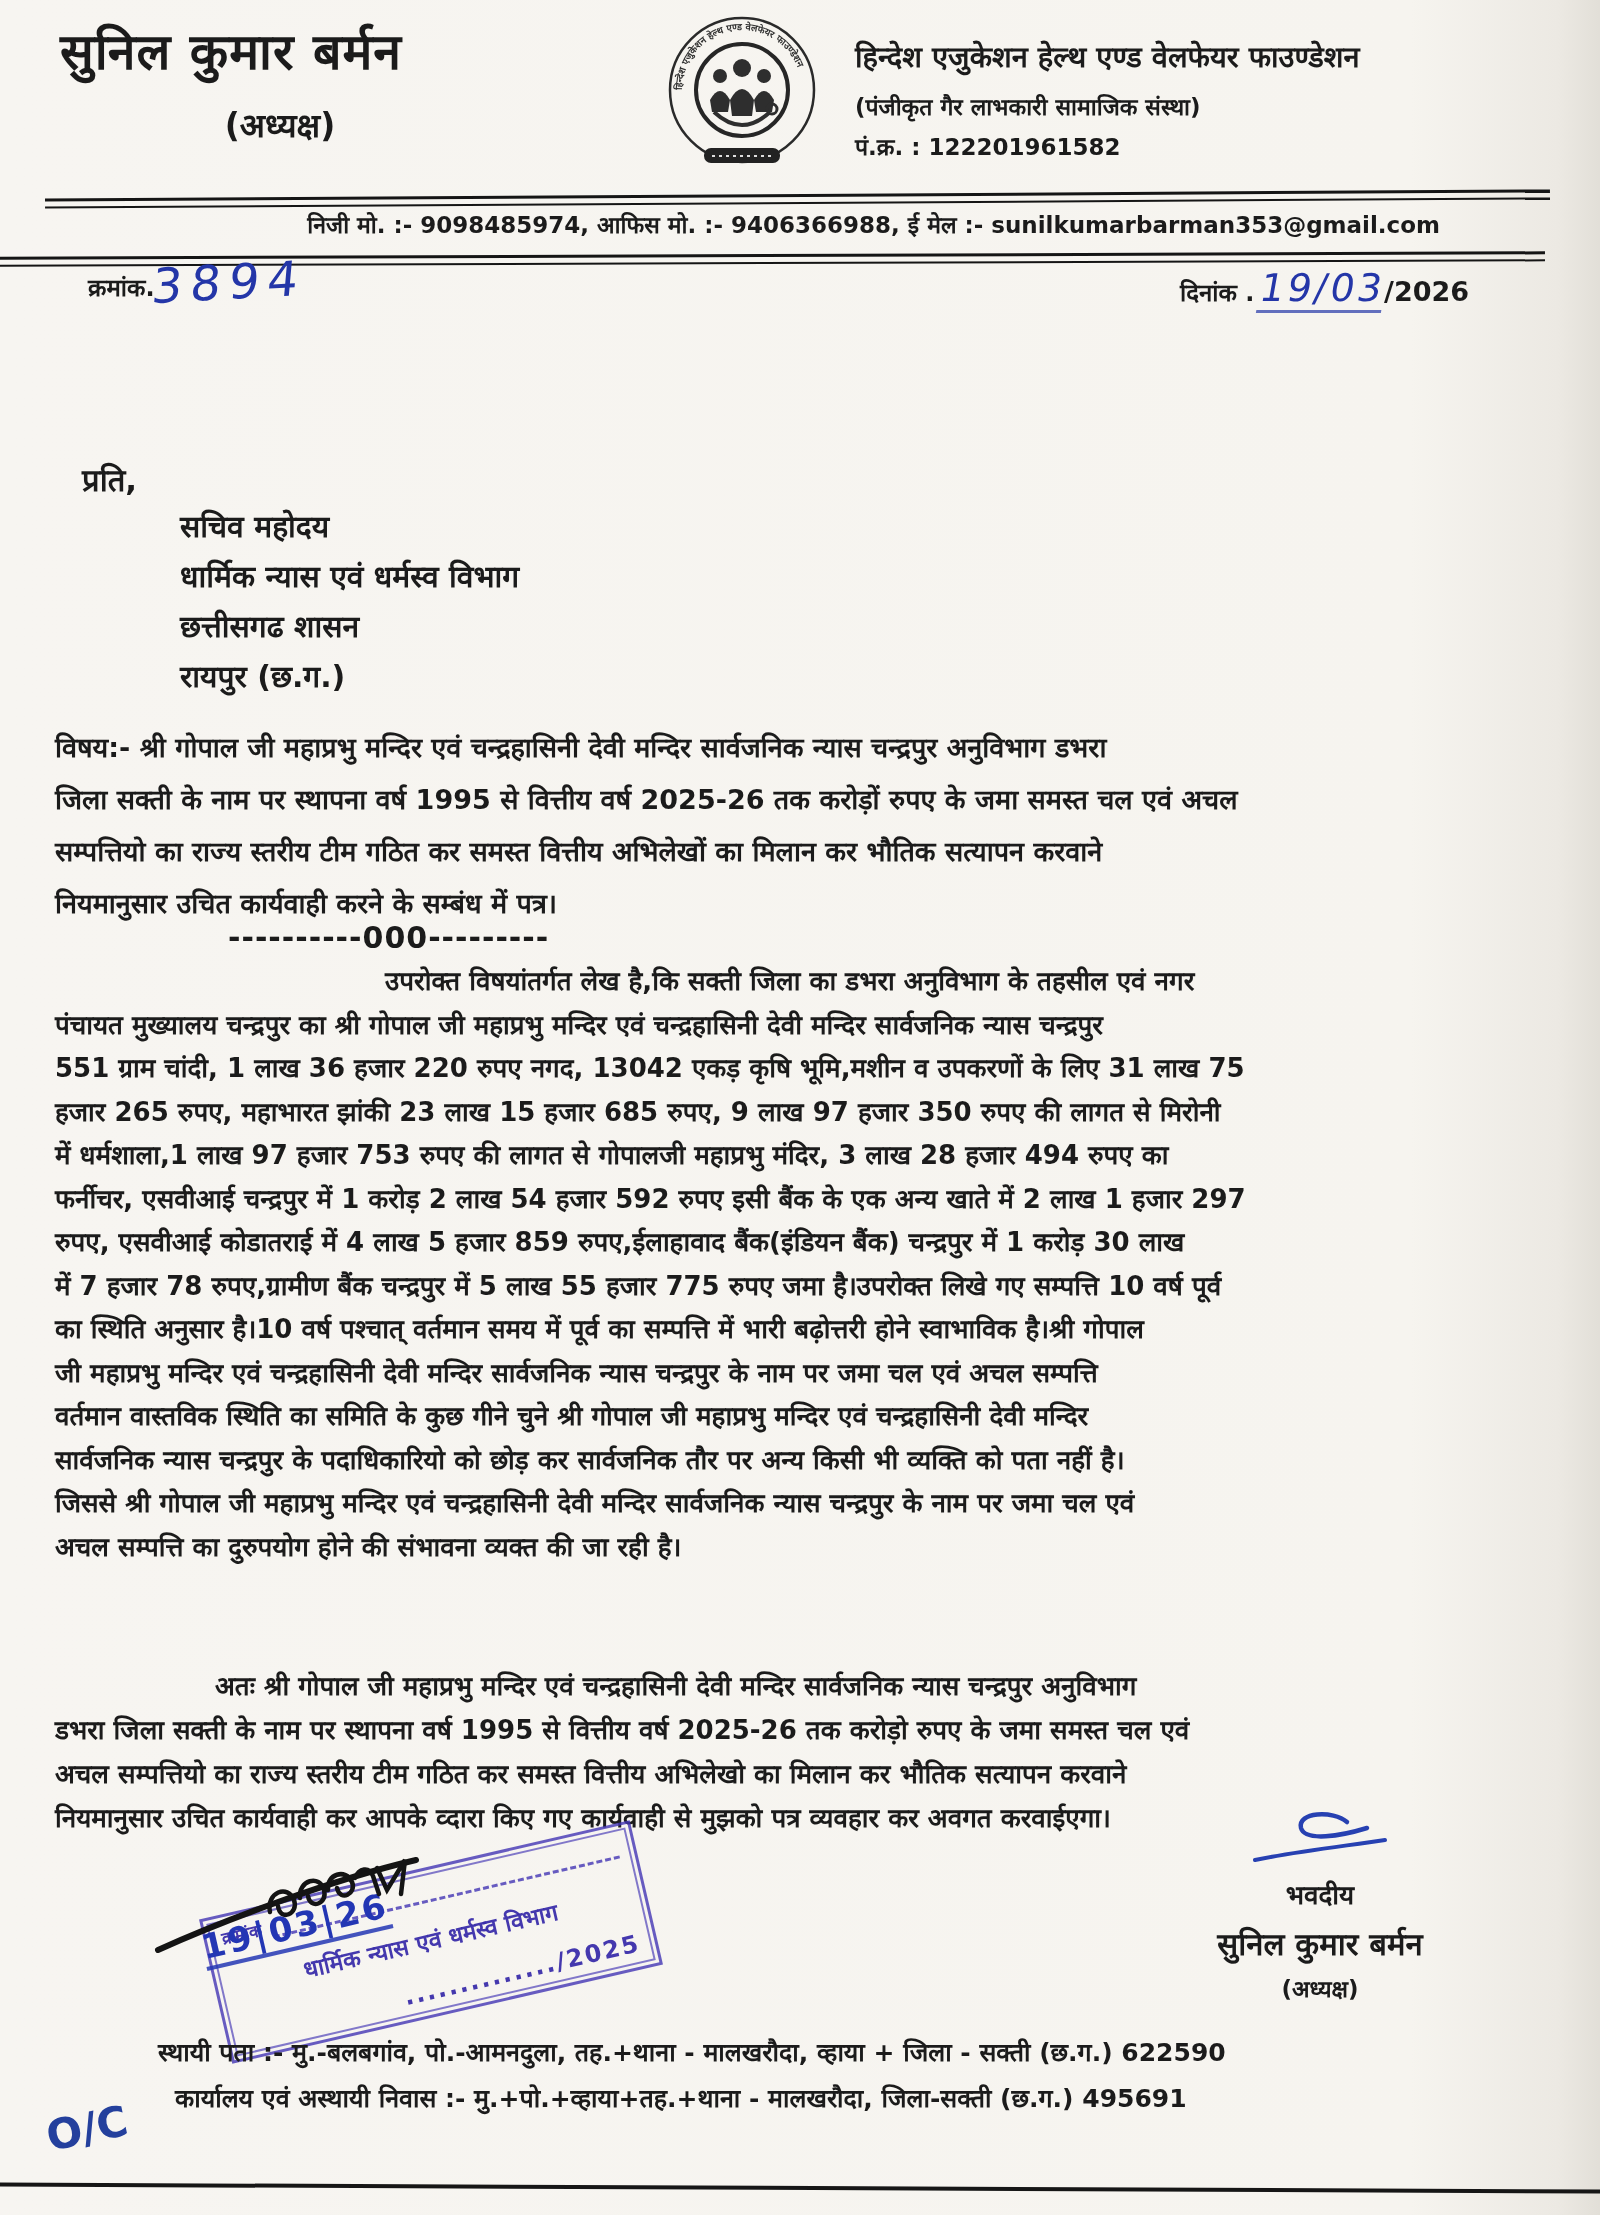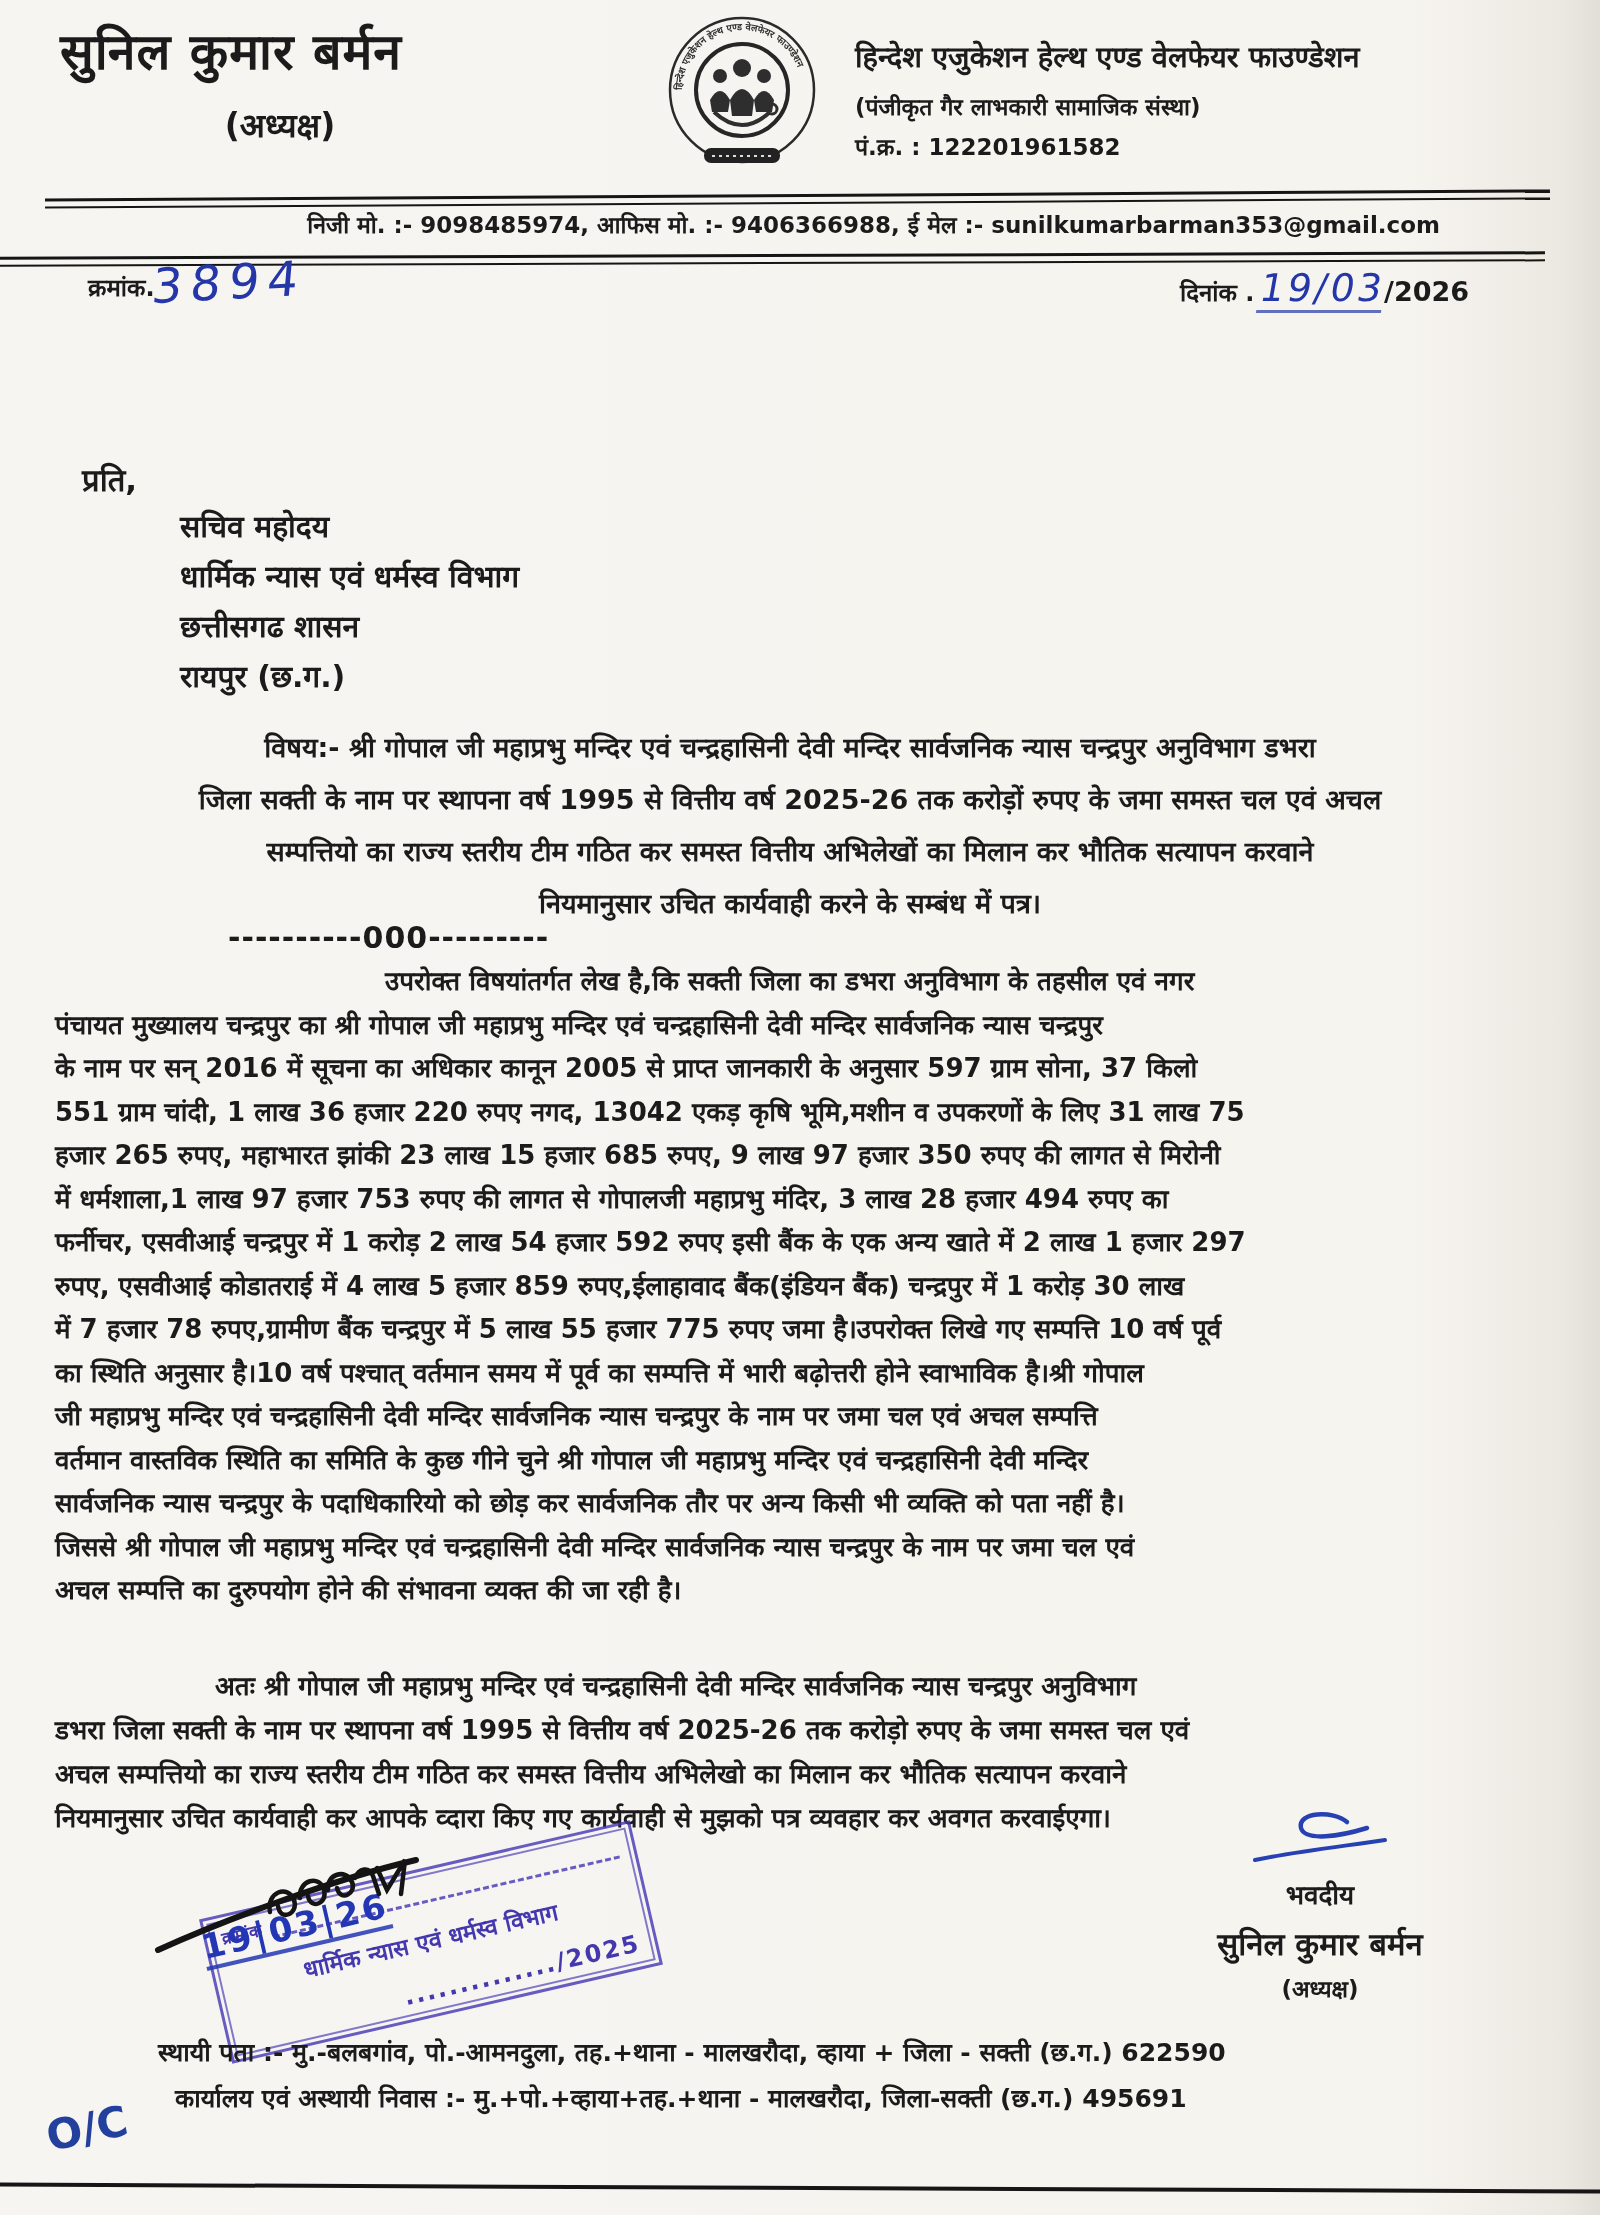--- a/index.html
+++ b/index.html
@@ -25,21 +25,21 @@
   .ref-serial-number{left:152px;top:254px;font-size:48px;color:#2436a8;transform:rotate(-3deg) skewX(-8deg);letter-spacing:8px;}
   .ref-date{left:1180px;top:266px;white-space:nowrap;}
   .ref-date .lbl{font-size:24px;font-weight:700;}
   .ref-date .hand{font-size:38px;color:#2436a8;transform:skewX(-10deg);display:inline-block;letter-spacing:3px;border-bottom:3px solid rgba(36,54,168,.7);}
   .ref-date .yr{font-size:27px;font-weight:700;}
   
   .rec-sal{left:82px;top:458px;font-size:31px;font-weight:700;}
   .rec-lines{left:180px;top:502px;font-size:30px;font-weight:700;line-height:50px;}
   
   .subject{left:55px;top:722px;width:1470px;font-size:27px;font-weight:700;line-height:52px;}
-  .subject .ln{white-space:nowrap;text-align:center;}
+  .subject .ln{white-space:nowrap;}
   .separator{left:228px;top:920px;font-size:30px;font-weight:800;letter-spacing:1px;}
   .para{left:55px;width:1470px;font-size:26px;font-weight:700;}
   .para .ln{white-space:nowrap;}
   .para1{top:960px;line-height:43.5px;}
   .para1 .ln:first-child{text-indent:330px;}
   .para2{top:1664px;line-height:44px;}
   .para2 .ln:first-child{text-indent:160px;}
   
   .sig{left:1120px;top:1808px;width:400px;text-align:center;}
   .sig svg{display:block;margin:0 auto;}
@@ -126,21 +126,20 @@
     <div class="ln">विषय:- श्री गोपाल जी महाप्रभु मन्दिर एवं चन्द्रहासिनी देवी मन्दिर सार्वजनिक न्यास चन्द्रपुर अनुविभाग डभरा</div>
     <div class="ln">जिला सक्ती के नाम पर स्थापना वर्ष 1995 से वित्तीय वर्ष 2025-26 तक करोड़ों रुपए के जमा समस्त चल एवं अचल</div>
     <div class="ln">सम्पत्तियो का राज्य स्तरीय टीम गठित कर समस्त वित्तीय अभिलेखों का मिलान कर भौतिक सत्यापन करवाने</div>
     <div class="ln">नियमानुसार उचित कार्यवाही करने के सम्बंध में पत्र।</div>
   </div>
   <div class="abs separator">----------000---------</div>
 
   <div class="abs para para1">
     <div class="ln">उपरोक्त विषयांतर्गत लेख है,कि सक्ती जिला का डभरा अनुविभाग के तहसील एवं नगर</div>
     <div class="ln">पंचायत मुख्यालय चन्द्रपुर का श्री गोपाल जी महाप्रभु मन्दिर एवं चन्द्रहासिनी देवी मन्दिर सार्वजनिक न्यास चन्द्रपुर</div>
-    <div class="ln">के नाम पर सन् 2016 में सूचना का अधिकार कानून 2005 से प्राप्त जानकारी के अनुसार 597 ग्राम सोना, 37 किलो</div>
     <div class="ln">551 ग्राम चांदी, 1 लाख 36 हजार 220 रुपए नगद, 13042 एकड़ कृषि भूमि,मशीन व उपकरणों के लिए 31 लाख 75</div>
     <div class="ln">हजार 265 रुपए, महाभारत झांकी 23 लाख 15 हजार 685 रुपए, 9 लाख 97 हजार 350 रुपए की लागत से मिरोनी</div>
     <div class="ln">में धर्मशाला,1 लाख 97 हजार 753 रुपए की लागत से गोपालजी महाप्रभु मंदिर, 3 लाख 28 हजार 494 रुपए का</div>
     <div class="ln">फर्नीचर, एसवीआई चन्द्रपुर में 1 करोड़ 2 लाख 54 हजार 592 रुपए इसी बैंक के एक अन्य खाते में 2 लाख 1 हजार 297</div>
     <div class="ln">रुपए, एसवीआई कोडातराई में 4 लाख 5 हजार 859 रुपए,ईलाहावाद बैंक(इंडियन बैंक) चन्द्रपुर में 1 करोड़ 30 लाख</div>
     <div class="ln">में 7 हजार 78 रुपए,ग्रामीण बैंक चन्द्रपुर में 5 लाख 55 हजार 775 रुपए जमा है।उपरोक्त लिखे गए सम्पत्ति 10 वर्ष पूर्व</div>
     <div class="ln">का स्थिति अनुसार है।10 वर्ष पश्चात् वर्तमान समय में पूर्व का सम्पत्ति में भारी बढ़ोत्तरी होने स्वाभाविक है।श्री गोपाल</div>
     <div class="ln">जी महाप्रभु मन्दिर एवं चन्द्रहासिनी देवी मन्दिर सार्वजनिक न्यास चन्द्रपुर के नाम पर जमा चल एवं अचल सम्पत्ति</div>
     <div class="ln">वर्तमान वास्तविक स्थिति का समिति के कुछ गीने चुने श्री गोपाल जी महाप्रभु मन्दिर एवं चन्द्रहासिनी देवी मन्दिर</div>
     <div class="ln">सार्वजनिक न्यास चन्द्रपुर के पदाधिकारियो को छोड़ कर सार्वजनिक तौर पर अन्य किसी भी व्यक्ति को पता नहीं है।</div>

